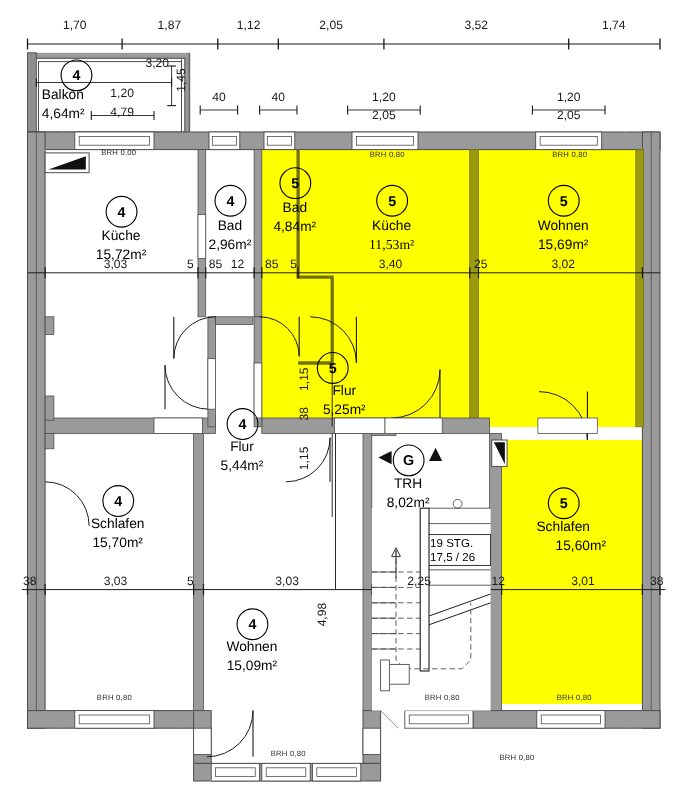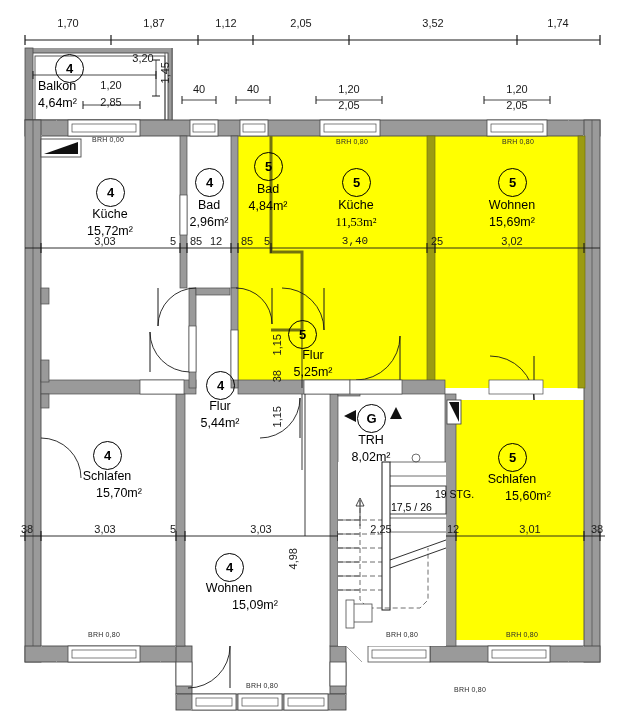--- a/index.html
+++ b/index.html
@@ -310,21 +310,21 @@
   <div class="lbl dimtxt ctr" style="left:226px;top:18px;">1,12</div>
   <div class="lbl dimtxt ctr" style="left:301px;top:18px;">2,05</div>
   <div class="lbl dimtxt ctr" style="left:433px;top:18px;">3,52</div>
   <div class="lbl dimtxt ctr" style="left:558px;top:18px;">1,74</div>
 
   <div class="circ" style="left:55px;top:54px;">4</div>
   <div class="lbl dimtxt ctr" style="left:99px;top:53px;margin-left:44px;">3,20</div>
   <div class="lbl roomname" style="left:38px;top:80px;">Balkon</div>
   <div class="lbl roomarea" style="left:38px;top:97px;">4,64m²</div>
   <div class="lbl dimtxt ctr" style="left:111px;top:80px;">1,20</div>
-  <div class="lbl dimtxt ctr" style="left:111px;top:97px;">2,85</div>
+  <div class="lbl dimtxt ctr" style="left:111px;top:97px;">4,79</div>
   <div class="lbl dimtxt vert" style="left:160px;top:62px;transform:rotate(-90deg) translate(-100%,0);">1,45</div>
 
   <div class="lbl dimtxt ctr" style="left:199px;top:84px;">40</div>
   <div class="lbl dimtxt ctr" style="left:253px;top:84px;">40</div>
   <div class="lbl dimtxt ctr" style="left:349px;top:84px;">1,20</div>
   <div class="lbl dimtxt ctr" style="left:349px;top:100px;">2,05</div>
   <div class="lbl dimtxt ctr" style="left:517px;top:84px;">1,20</div>
   <div class="lbl dimtxt ctr" style="left:517px;top:100px;">2,05</div>
 
   <div class="circ" style="left:96px;top:178px;">4</div>
@@ -354,55 +354,55 @@
   <div class="circ" style="left:206px;top:371px;">4</div>
   <div class="lbl roomname ctr" style="left:220px;top:400px;">Flur</div>
   <div class="lbl roomarea ctr" style="left:220px;top:417px;">5,44m²</div>
 
   <div class="circ" style="left:357px;top:404px;">G</div>
   <div class="lbl roomname ctr" style="left:371px;top:434px;">TRH</div>
   <div class="lbl roomarea ctr" style="left:371px;top:451px;">8,02m²</div>
 
   <div class="circ" style="left:93px;top:441px;">4</div>
   <div class="lbl roomname ctr" style="left:107px;top:470px;">Schlafen</div>
-  <div class="lbl roomarea ctr" style="left:119px;top:487px;">15,70m²</div>
+  <div class="lbl roomarea ctr" style="left:107px;top:487px;">15,70m²</div>
 
   <div class="circ" style="left:215px;top:553px;">4</div>
   <div class="lbl roomname ctr" style="left:229px;top:582px;">Wohnen</div>
-  <div class="lbl roomarea ctr" style="left:229px;top:599px;margin-left:26px;">15,09m²</div>
+  <div class="lbl roomarea ctr" style="left:229px;top:599px;">15,09m²</div>
 
   <div class="circ" style="left:498px;top:443px;">5</div>
   <div class="lbl roomname ctr" style="left:512px;top:473px;">Schlafen</div>
   <div class="lbl roomarea ctr" style="left:528px;top:490px;">15,60m²</div>
 
   <div class="lbl dimtxt ctr" style="left:105px;top:236px;">3,03</div>
   <div class="lbl dimtxt ctr" style="left:173px;top:236px;">5</div>
   <div class="lbl dimtxt ctr" style="left:196px;top:236px;">85</div>
   <div class="lbl dimtxt ctr" style="left:216px;top:236px;">12</div>
   <div class="lbl dimtxt ctr" style="left:247px;top:236px;">85</div>
   <div class="lbl dimtxt ctr" style="left:267px;top:236px;">5</div>
-  <div class="lbl dimtxt ctr" style="left:355px;top:236px;font-family:Liberation Mono, monospace;">3,40</div>
+  <div class="lbl dimtxt ctr" style="left:355px;top:236px;">3,40</div>
   <div class="lbl dimtxt ctr" style="left:437px;top:236px;text-align:right;">25</div>
   <div class="lbl dimtxt ctr" style="left:512px;top:236px;">3,02</div>
 
   <div class="lbl dimtxt ctr" style="left:27px;top:524px;">38</div>
   <div class="lbl dimtxt ctr" style="left:105px;top:524px;">3,03</div>
   <div class="lbl dimtxt ctr" style="left:173px;top:524px;">5</div>
   <div class="lbl dimtxt ctr" style="left:261px;top:524px;">3,03</div>
   <div class="lbl dimtxt ctr" style="left:381px;top:524px;">2,25</div>
   <div class="lbl dimtxt ctr" style="left:453px;top:524px;">12</div>
   <div class="lbl dimtxt ctr" style="left:530px;top:524px;">3,01</div>
   <div class="lbl dimtxt ctr" style="left:597px;top:524px;">38</div>
 
   <div class="lbl dimtxt vert" style="left:272px;top:334px;transform:rotate(-90deg) translate(-100%,0);">1,15</div>
   <div class="lbl dimtxt vert" style="left:272px;top:370px;transform:rotate(-90deg) translate(-100%,0);">38</div>
   <div class="lbl dimtxt vert" style="left:272px;top:406px;transform:rotate(-90deg) translate(-100%,0);">1,15</div>
   <div class="lbl dimtxt vert" style="left:288px;top:548px;transform:rotate(-90deg) translate(-100%,0);">4,98</div>
 
-  <div class="stgbox" style="left:391px;top:488px;margin-left:44px;">19 STG.</div>
+  <div class="stgbox" style="left:391px;top:488px;">19 STG.</div>
   <div class="stgbox" style="left:391px;top:501px;">17,5 / 26</div>
 
   <div class="lbl brh ctr" style="left:108px;top:136px;">BRH 0,00</div>
   <div class="lbl brh ctr" style="left:352px;top:138px;">BRH 0,80</div>
   <div class="lbl brh ctr" style="left:518px;top:138px;">BRH 0,80</div>
   <div class="lbl brh ctr" style="left:104px;top:631px;">BRH 0,80</div>
   <div class="lbl brh ctr" style="left:402px;top:631px;">BRH 0,80</div>
   <div class="lbl brh ctr" style="left:522px;top:631px;">BRH 0,80</div>
   <div class="lbl brh ctr" style="left:262px;top:682px;">BRH 0,80</div>
   <div class="lbl brh ctr" style="left:470px;top:686px;">BRH 0,80</div>

